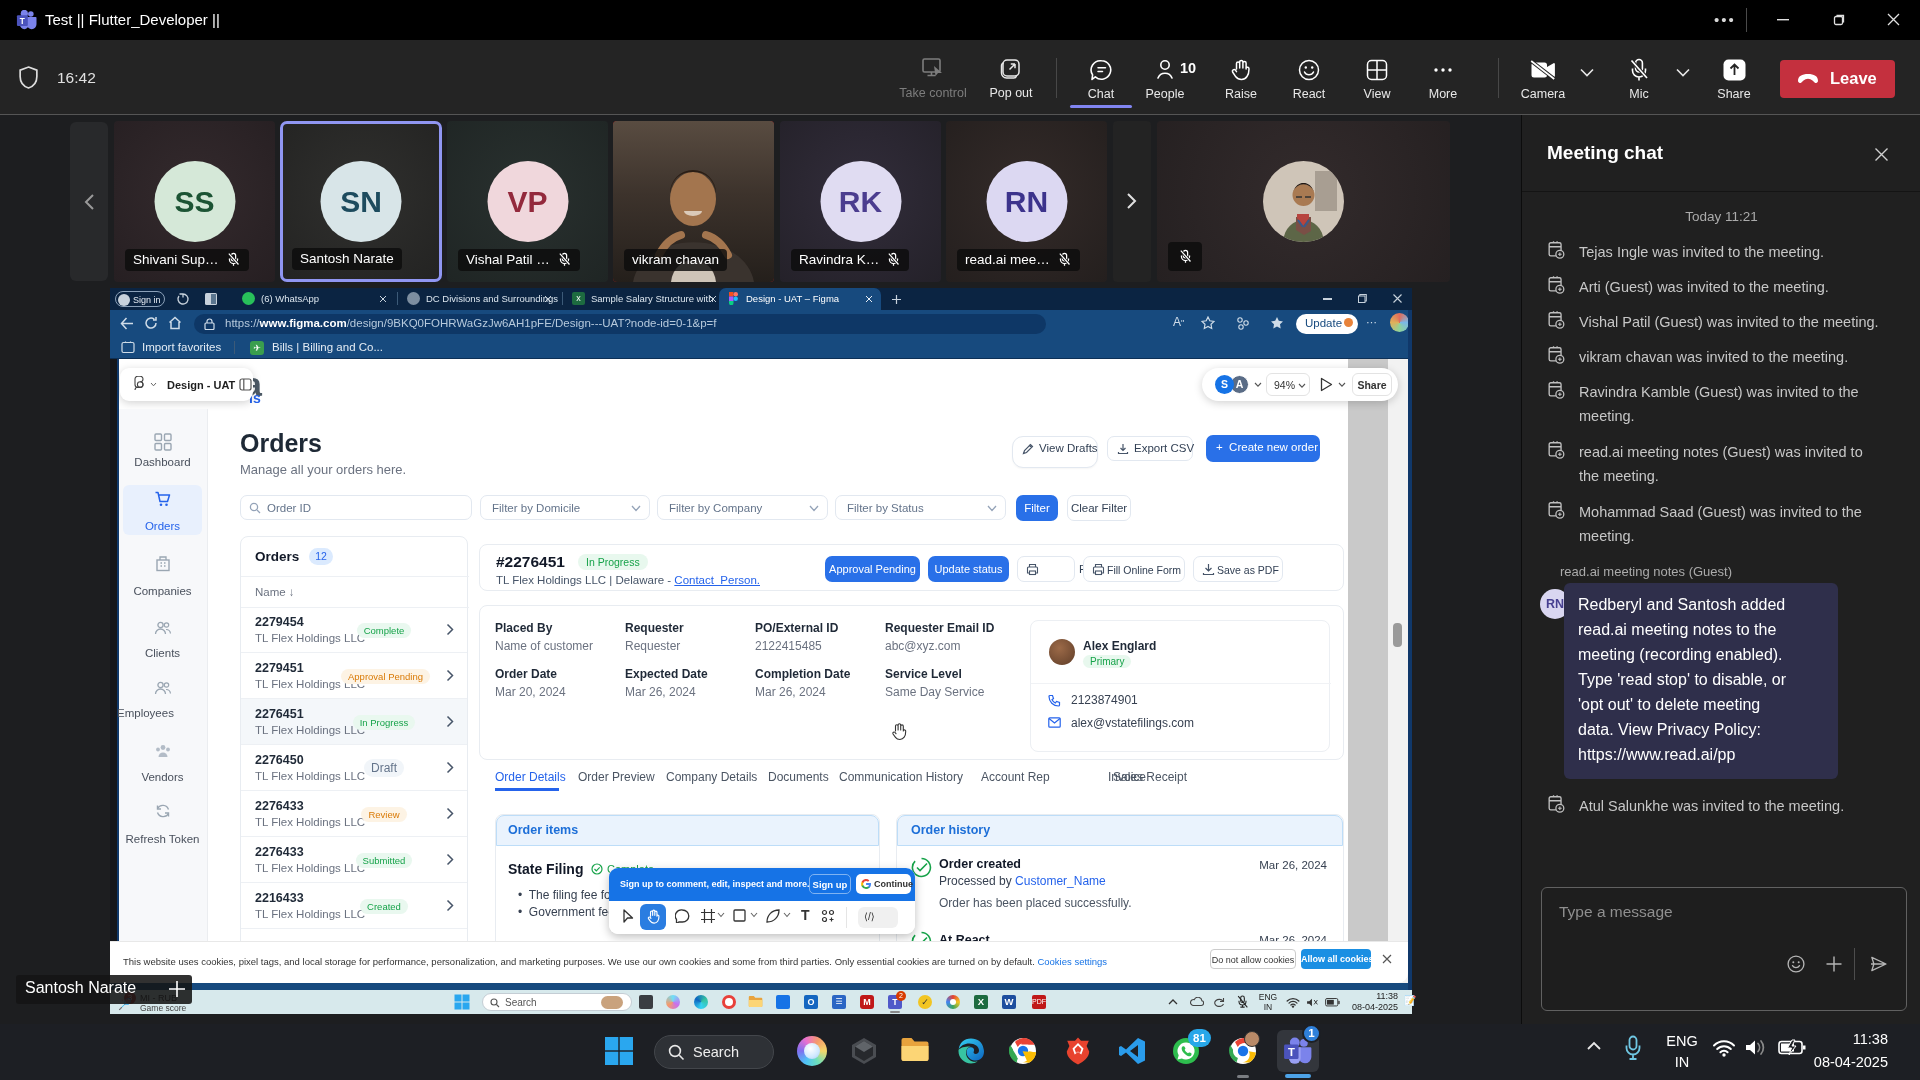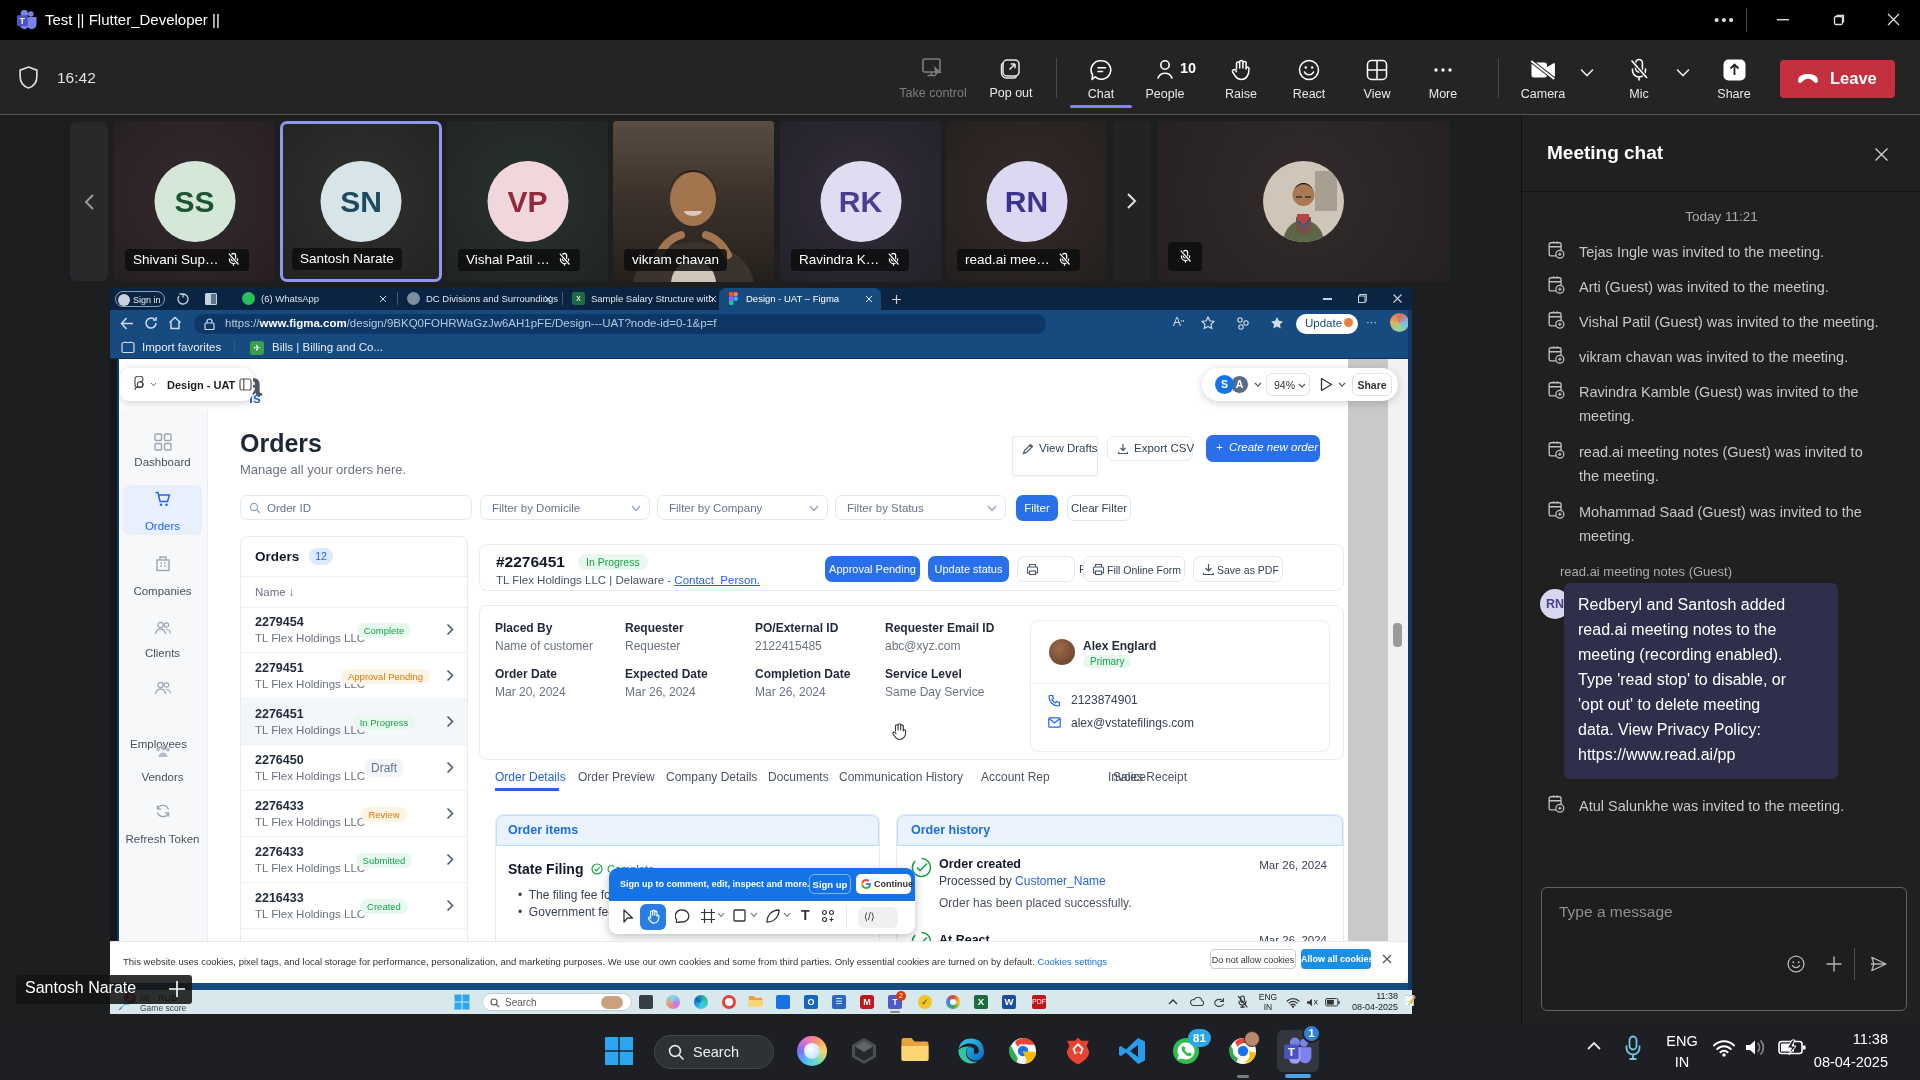--- a/index.html
+++ b/index.html
@@ -475,52 +475,52 @@
             <circle cx="12.5" cy="5" r="2.2" fill="none" stroke="#9aa6b2" stroke-width="1.2"></circle>
             <path d="M12 9.5 a4.5 4.5 0 0 1 4.5 4" fill="none" stroke="#9aa6b2" stroke-width="1.2"></path>
           </svg>
       <div class="abs" style="left:7px;top:288px;width:91px;text-align:center;font-size:11.5px;color:#49505c;">Clients</div>
       <svg class="abs" style="left:44px;top:321px" width="18" height="16" viewBox="0 0 18 16">
             <circle cx="6.5" cy="5" r="2.6" fill="none" stroke="#9aa6b2" stroke-width="1.3"></circle>
             <path d="M1.5 14 a5 5 0 0 1 10 0" fill="none" stroke="#9aa6b2" stroke-width="1.3"></path>
             <circle cx="12.5" cy="5" r="2.2" fill="none" stroke="#9aa6b2" stroke-width="1.2"></circle>
             <path d="M12 9.5 a4.5 4.5 0 0 1 4.5 4" fill="none" stroke="#9aa6b2" stroke-width="1.2"></path>
           </svg>
-      <div class="abs" style="left:7px;top:348px;width:83px;text-align:center;font-size:11.5px;color:#49505c;margin-top:31px;">Employees</div>
+      <div class="abs" style="left:7px;top:348px;width:83px;font-size:11.5px;color:#49505c;">Employees</div>
       <svg class="abs" style="left:44px;top:384px" width="18" height="16" viewBox="0 0 18 16">
             <circle cx="9" cy="4.5" r="2.4" fill="#b3bcc7"></circle>
             <circle cx="4" cy="6.5" r="1.9" fill="#b3bcc7"></circle>
             <circle cx="14" cy="6.5" r="1.9" fill="#b3bcc7"></circle>
             <path d="M4.5 14 a4.5 4.5 0 0 1 9 0z" fill="#b3bcc7"></path>
           </svg>
       <div class="abs" style="left:7px;top:412px;width:91px;text-align:center;font-size:11.5px;color:#49505c;">Vendors</div>
       <svg class="abs" style="left:45px;top:444px" width="16" height="16" viewBox="0 0 16 16">
             <path d="M13.5 6.5 a6 6 0 0 0 -11 -1 M2.5 9.5 a6 6 0 0 0 11 1" fill="none" stroke="#9aa6b2" stroke-width="1.4"></path>
             <path d="M2.5 2.5 v3.5 h3.5 M13.5 13.5 v-3.5 h-3.5" fill="none" stroke="#9aa6b2" stroke-width="1.4"></path>
           </svg>
       <div class="abs" style="left:7px;top:474px;width:91px;text-align:center;font-size:11.5px;color:#49505c;">Refresh Token</div>
       </g>
 
       
       <div class="abs" style="left:130px;top:70px;font-size:25px;font-weight:bold;color:#1e2936;">Orders</div>
       <div class="abs" style="left:130px;top:103px;font-size:13px;color:#6b7280;">Manage all your orders here.</div>
-      <div class="abs" style="left:902px;top:77px;width:86px;height:40px;border:1px solid #e2e8f0;border-radius:2px;background:#fff;box-shadow:0 1px 2px rgba(0,0,0,.04);">
+      <div class="abs" style="left:902px;top:77px;width:86px;height:32px;border:1px solid #e2e8f0;border-radius:11px;background:#fff;box-shadow:0 1px 2px rgba(0,0,0,.04);">
         <svg class="abs" style="left:9px;top:6px" width="12" height="12" viewBox="0 0 12 12">
             <path d="M1.5 10.5 l1 -3 6 -6 2 2 -6 6z M7 2 l2.5 2.5" fill="none" stroke="#475569" stroke-width="1.2"></path>
           </svg>
         <span class="abs" style="left:26px;top:5px;font-size:11.5px;color:#334155;white-space:nowrap;">View Drafts</span>
       </div>
       <div class="abs" style="left:997px;top:77px;width:86px;height:25px;border:1px solid #e2e8f0;border-radius:7px;background:#fff;">
         <svg class="abs" style="left:9px;top:6px" width="12" height="12" viewBox="0 0 12 12">
             <path d="M6 1 v6 M3.5 5 L6 7.5 L8.5 5 M1.5 9 v1.5 h9 V9" fill="none" stroke="#475569" stroke-width="1.2"></path>
           </svg>
         <span class="abs" style="left:26px;top:5px;font-size:11.5px;color:#334155;white-space:nowrap;">Export CSV</span>
       </div>
       <div class="abs" style="left:1096px;top:76px;width:114px;height:27px;background:#2970e8;border-radius:7px;">
-        <span class="abs" style="left:10px;top:6px;font-size:11.5px;color:#fff;white-space:nowrap;font-style:italic;">+&nbsp; Create new order</span>
+        <span class="abs" style="left:10px;top:6px;font-size:11.5px;color:#fff;white-space:nowrap;">+&nbsp; Create new order</span>
       </div>
 
       
       <div class="abs" style="left:130px;top:136px;width:232px;height:25px;border:1px solid #e2e8f0;border-radius:7px;background:#fff;">
         <svg class="abs" style="left:8px;top:6px" width="12" height="12" viewBox="0 0 12 12">
             <circle cx="5" cy="5" r="3.6" fill="none" stroke="#94a3b8" stroke-width="1.3"></circle>
             <path d="M8 8 L11 11" stroke="#94a3b8" stroke-width="1.3"></path>
           </svg>
         <span class="abs" style="left:26px;top:5.5px;font-size:11.5px;color:#64748b;">Order ID</span>
       </div>

